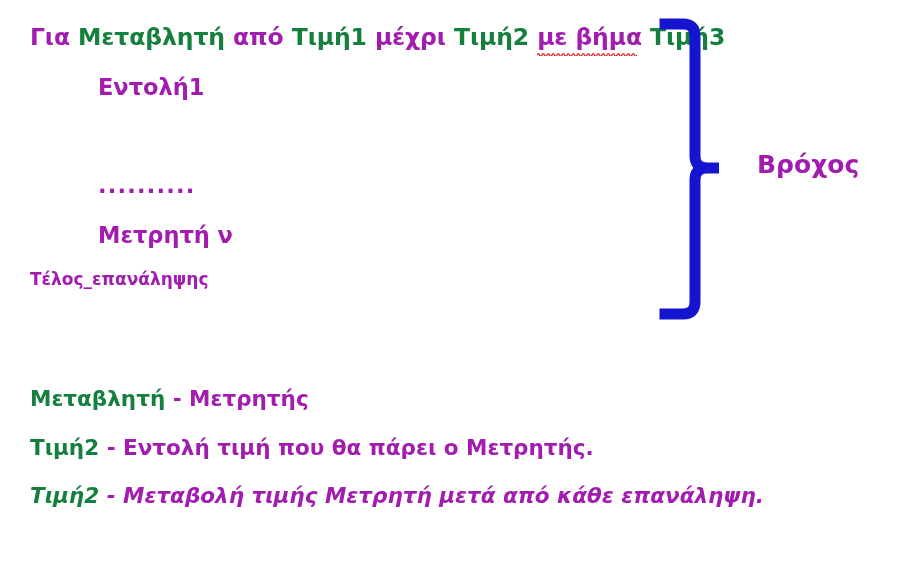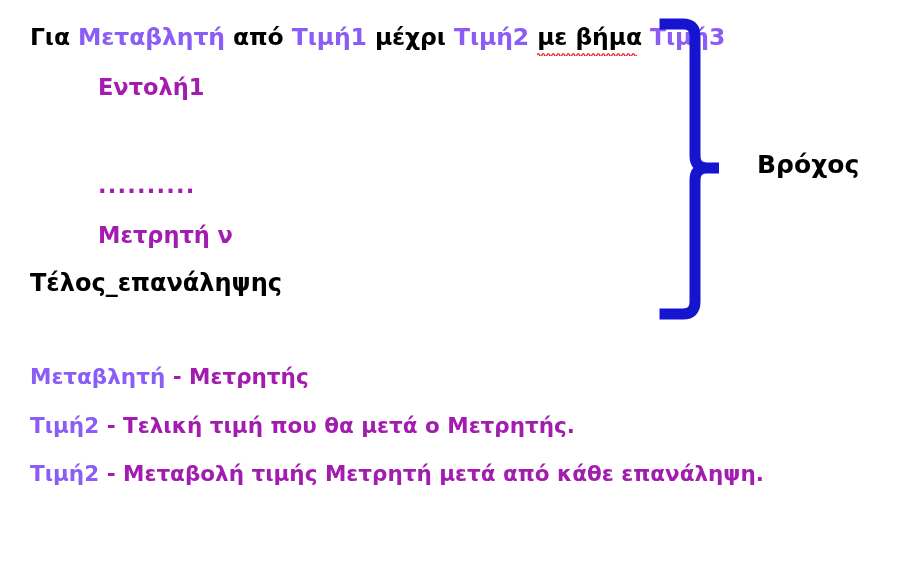--- a/index.html
+++ b/index.html
@@ -26,22 +26,22 @@
   }
 
   
   .line {
     position: absolute;
     white-space: nowrap;
     font-weight: bold;
     line-height: 1;
   }
 
-  .blue { color: #000000; }
-  .red  { color: #8b5cf6; }
+  .blue { color: #a21caf; }
+  .red  { color: #15803d; }
   .black{ color: #a21caf; }
 
   
   .code-head {
     left: 30px;
     top: 26px;
     font-size: 23.5px;
     letter-spacing: -0.1px;
   }
   .code-head span { display: inline; }
@@ -66,21 +66,21 @@
     font-size: 22.5px;
   }
   .stmt-1 { top: 76px; }
   .stmt-2 { top: 124px; }
   .stmt-dots { top: 174px; font-size: 22.5px; letter-spacing: 1.2px; }
   .stmt-n { top: 224px; }
 
   .code-end {
     left: 30px;
     top: 271px;
-    font-size: 24px;
+    font-size: 17px;
   }
 
   
   .brace-wrap {
     position: absolute;
     left: 655px;
     top: 14px;
     width: 80px;
     height: 310px;
   }
@@ -96,22 +96,23 @@
     left: 30px;
     top: 366px;
     width: 800px;
   }
   .legend-row {
     font-size: 21.5px;
     font-weight: bold;
     line-height: 1;
     white-space: nowrap;
     margin-bottom: 27px;
+    margin-top: 22px;
   }
-  .legend-row:last-child { margin-bottom: 0; }
+  .legend-row:last-child { margin-bottom: 0; font-style: italic; }
   .legend-row .key { }
   .legend-row .desc { }
 </style>
 </head>
 <body>
 
 <div class="canvas">
 
   <div class="line code-head">
     <span class="blue">Για</span><span> </span><span class="red">Μεταβλητή</span><span> </span><span class="blue">από</span><span> </span><span class="red">Τιμή1</span><span> </span><span class="blue">μέχρι</span><span> </span><span class="red">Τιμή2</span><span> </span><span class="spellwrap"><span class="blue">με  βήμα</span><svg class="squiggle" viewBox="0 0 100 4" preserveAspectRatio="none">
@@ -141,20 +142,20 @@
     </svg>
   </div>
 
   <div class="line brace-label blue">Βρόχος</div>
 
   <div class="legend">
     <div class="legend-row">
       <span class="key red">Μεταβλητή</span><span class="desc black"> - Μετρητής</span>
     </div>
     <div class="legend-row">
-      <span class="key red">Τιμή2</span><span class="desc black"> - Τελική τιμή που θα μετά ο Μετρητής.</span>
+      <span class="key red">Τιμή2</span><span class="desc black"> - Εντολή τιμή που θα πάρει ο Μετρητής.</span>
     </div>
     <div class="legend-row">
       <span class="key red">Τιμή2</span><span class="desc black"> - Μεταβολή τιμής Μετρητή μετά από κάθε επανάληψη.</span>
     </div>
   </div>
 
 </div>
 
 </body></html>

